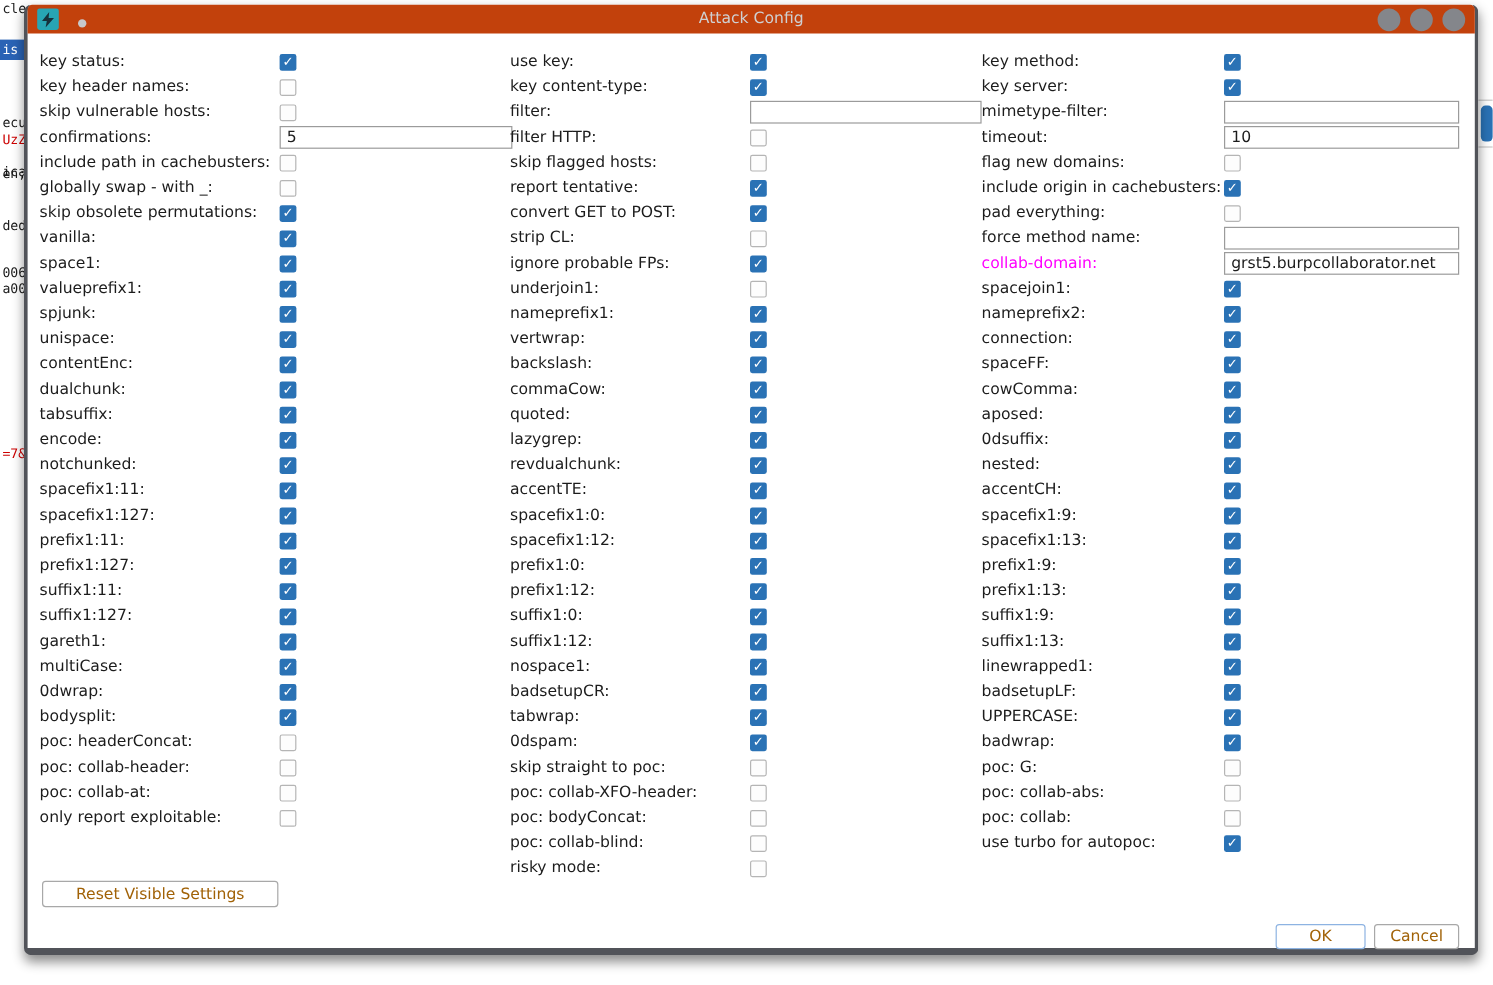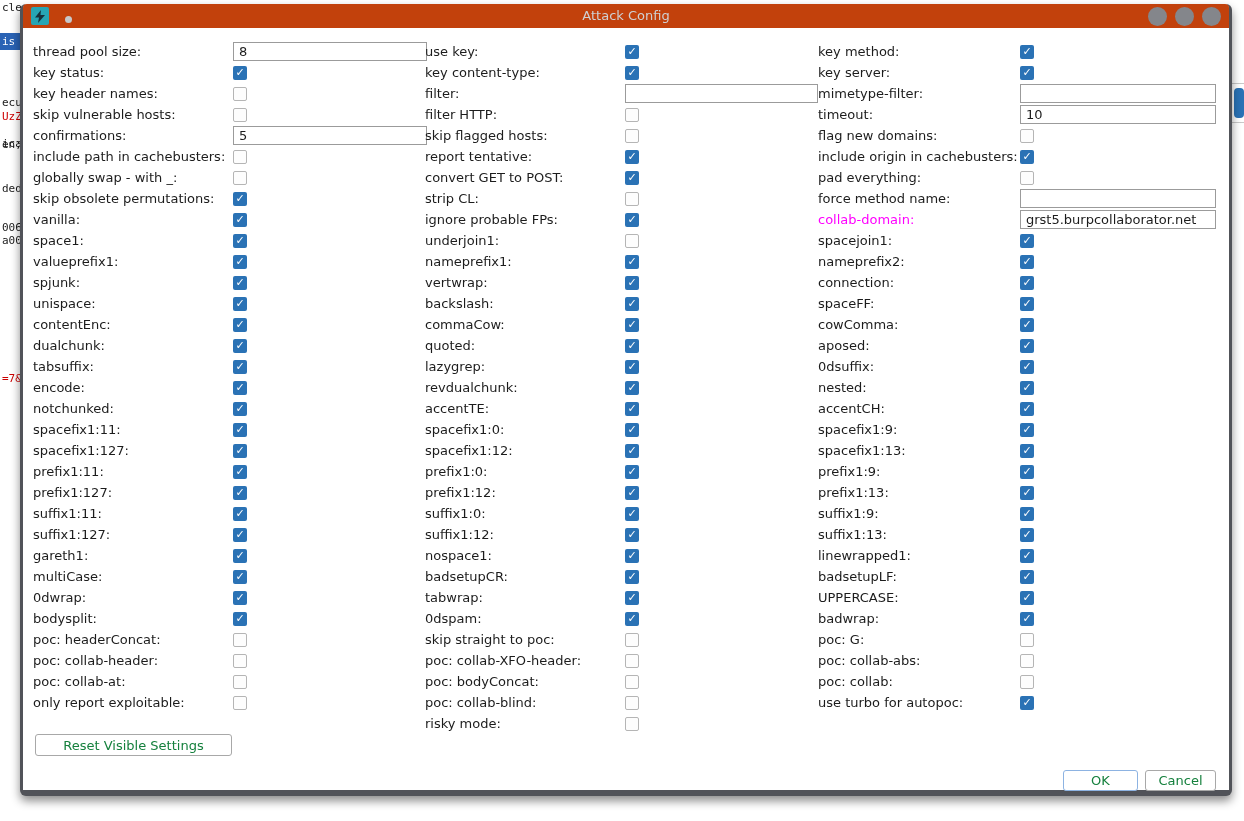--- a/index.html
+++ b/index.html
@@ -38,21 +38,21 @@
   .col1{left:10px;width:394px;}  .col1 .lab{width:200px;}
   .col2{left:402px;width:393px;} .col2 .lab{width:200px;}
   .col3{left:795px;width:398px;} .col3 .lab{width:202px;}
   .cb{width:14px;height:14px;box-sizing:border-box;border-radius:2px;flex:none;cursor:default;}
   .cb.off{border:1px solid #b5b5b5;background:#fdfdfd;}
   .cb.on{color:#fff;font-size:11px;font-weight:bold;line-height:14px;text-align:center;}
   .tin{flex:1;height:19px;box-sizing:border-box;border:1px solid #9b9b9b;border-radius:0;
     font:13px "DejaVu Sans","Liberation Sans",sans-serif;padding:0 5px;color:#1c1c1c;background:#fff;outline:none;}
   
   .btn{position:absolute;box-sizing:border-box;background:#fff;border-radius:3px;
-    font:13px "DejaVu Sans","Liberation Sans",sans-serif;color:#15803d;cursor:default;}
+    font:13px "DejaVu Sans","Liberation Sans",sans-serif;color:#a16207;cursor:default;}
   .reset-btn{left:12px;top:706px;width:197px;height:22px;border:1px solid #a8a8a8;}
   .ok-btn{left:1040px;top:742px;width:75px;height:21px;border:1px solid #8db3e2;}
   .cancel-btn{left:1122px;top:742px;width:71px;height:21px;border:1px solid #a8a8a8;}
 </style>
 </head>
 <body>
 
 <div class="left-strip">
     <div class="frag" style="top: 1px; color: rgb(26, 26, 26);">cle</div>
     <div class="frag hl" style="top: 33px; color: rgb(255, 255, 255); background: rgb(42, 99, 181);">is c</div>
@@ -81,24 +81,20 @@
     </span>
     <span class="menu-dot"></span>
     <div class="title">Attack Config</div>
     <button class="win-btn b1"></button>
     <button class="win-btn b2"></button>
     <button class="win-btn b3"></button>
   </div>
   <div class="dlg-body">
     <div class="col col1">
         <div class="row">
-          <span class="lab">thread pool size:</span>
-          <input class="tin" value="8" style="">
-        </div>
-        <div class="row">
           <span class="lab">key status:</span>
           <div class="cb on" style="background: rgb(42, 114, 181);">✓</div>
         </div>
         <div class="row">
           <span class="lab">key header names:</span>
           <div class="cb off"></div>
         </div>
         <div class="row">
           <span class="lab">skip vulnerable hosts:</span>
           <div class="cb off"></div>

